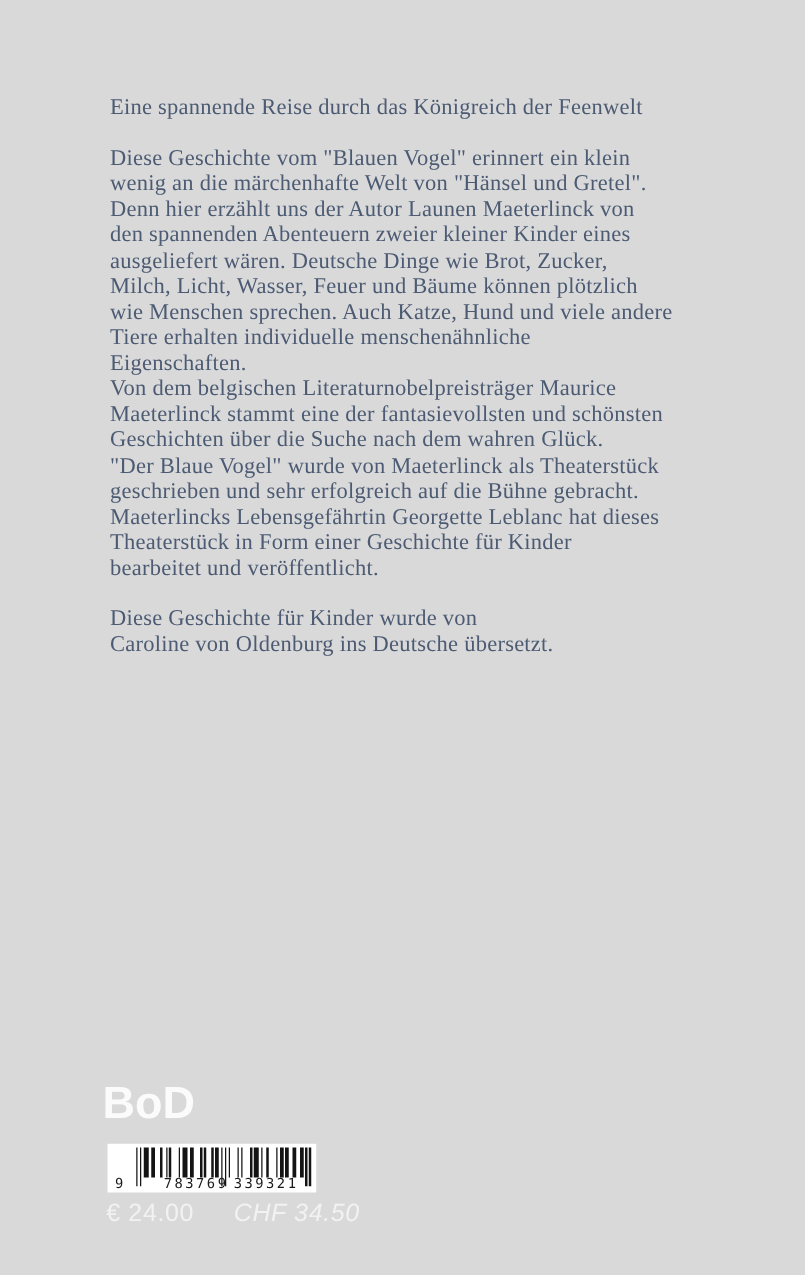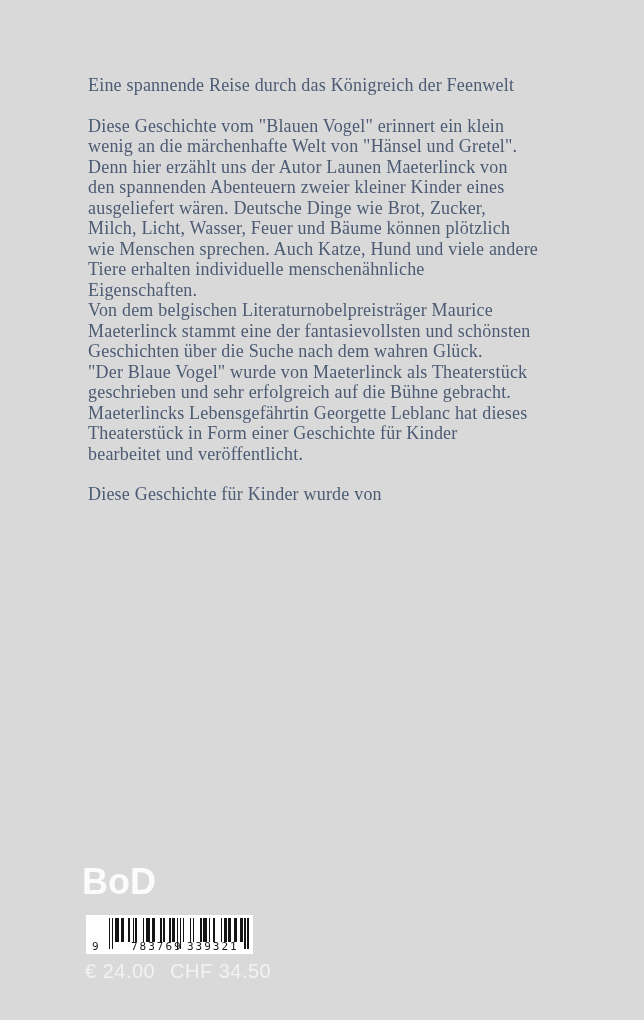--- a/index.html
+++ b/index.html
@@ -59,21 +59,21 @@
   .prices{
     position:absolute;
     left:85px;top:960px;
     font-family:"Liberation Sans",sans-serif;
     font-size:20px;
     color:var(--price-text,#f2f2f2);
     letter-spacing:0.5px;
   }
   .price{position:absolute;top:0;white-space:nowrap;}
   .price-eur{left:0;}
-  .price-chf{left:85px;}
+  .price-chf{left:102px;font-style:italic;}
 </style>
 </head>
 <body>
 
 <div class="page">
 
   <div class="text-block">
     <div class="line">Eine spannende Reise durch das Königreich der Feenwelt</div>
     <div class="sp"></div>
     <div class="line">Diese Geschichte vom "Blauen Vogel" erinnert ein klein</div>
@@ -88,20 +88,21 @@
     <div class="line">Von dem belgischen Literaturnobelpreisträger Maurice</div>
     <div class="line">Maeterlinck stammt eine der fantasievollsten und schönsten</div>
     <div class="line">Geschichten über die Suche nach dem wahren Glück.</div>
     <div class="line">"Der Blaue Vogel" wurde von Maeterlinck als Theaterstück</div>
     <div class="line">geschrieben und sehr erfolgreich auf die Bühne gebracht.</div>
     <div class="line">Maeterlincks Lebensgefährtin Georgette Leblanc hat dieses</div>
     <div class="line">Theaterstück in Form einer Geschichte für Kinder</div>
     <div class="line">bearbeitet und veröffentlicht.</div>
     <div class="sp"></div>
     <div class="line">Diese Geschichte für Kinder wurde von</div>
+    <div class="line">Caroline von Oldenburg ins Deutsche übersetzt.</div>
   </div>
 
   <div class="logo">BoD</div>
 
   <div class="barcode-box">
     <div class="bars">
         <div class="bar tall" style="left: 0px; width: 1.47px;"></div>
         <div class="bar tall" style="left: 2.94px; width: 1.47px;"></div>
         <div class="bar" style="left: 5.88px; width: 4.41px;"></div>
         <div class="bar" style="left: 11.76px; width: 2.94px;"></div>

